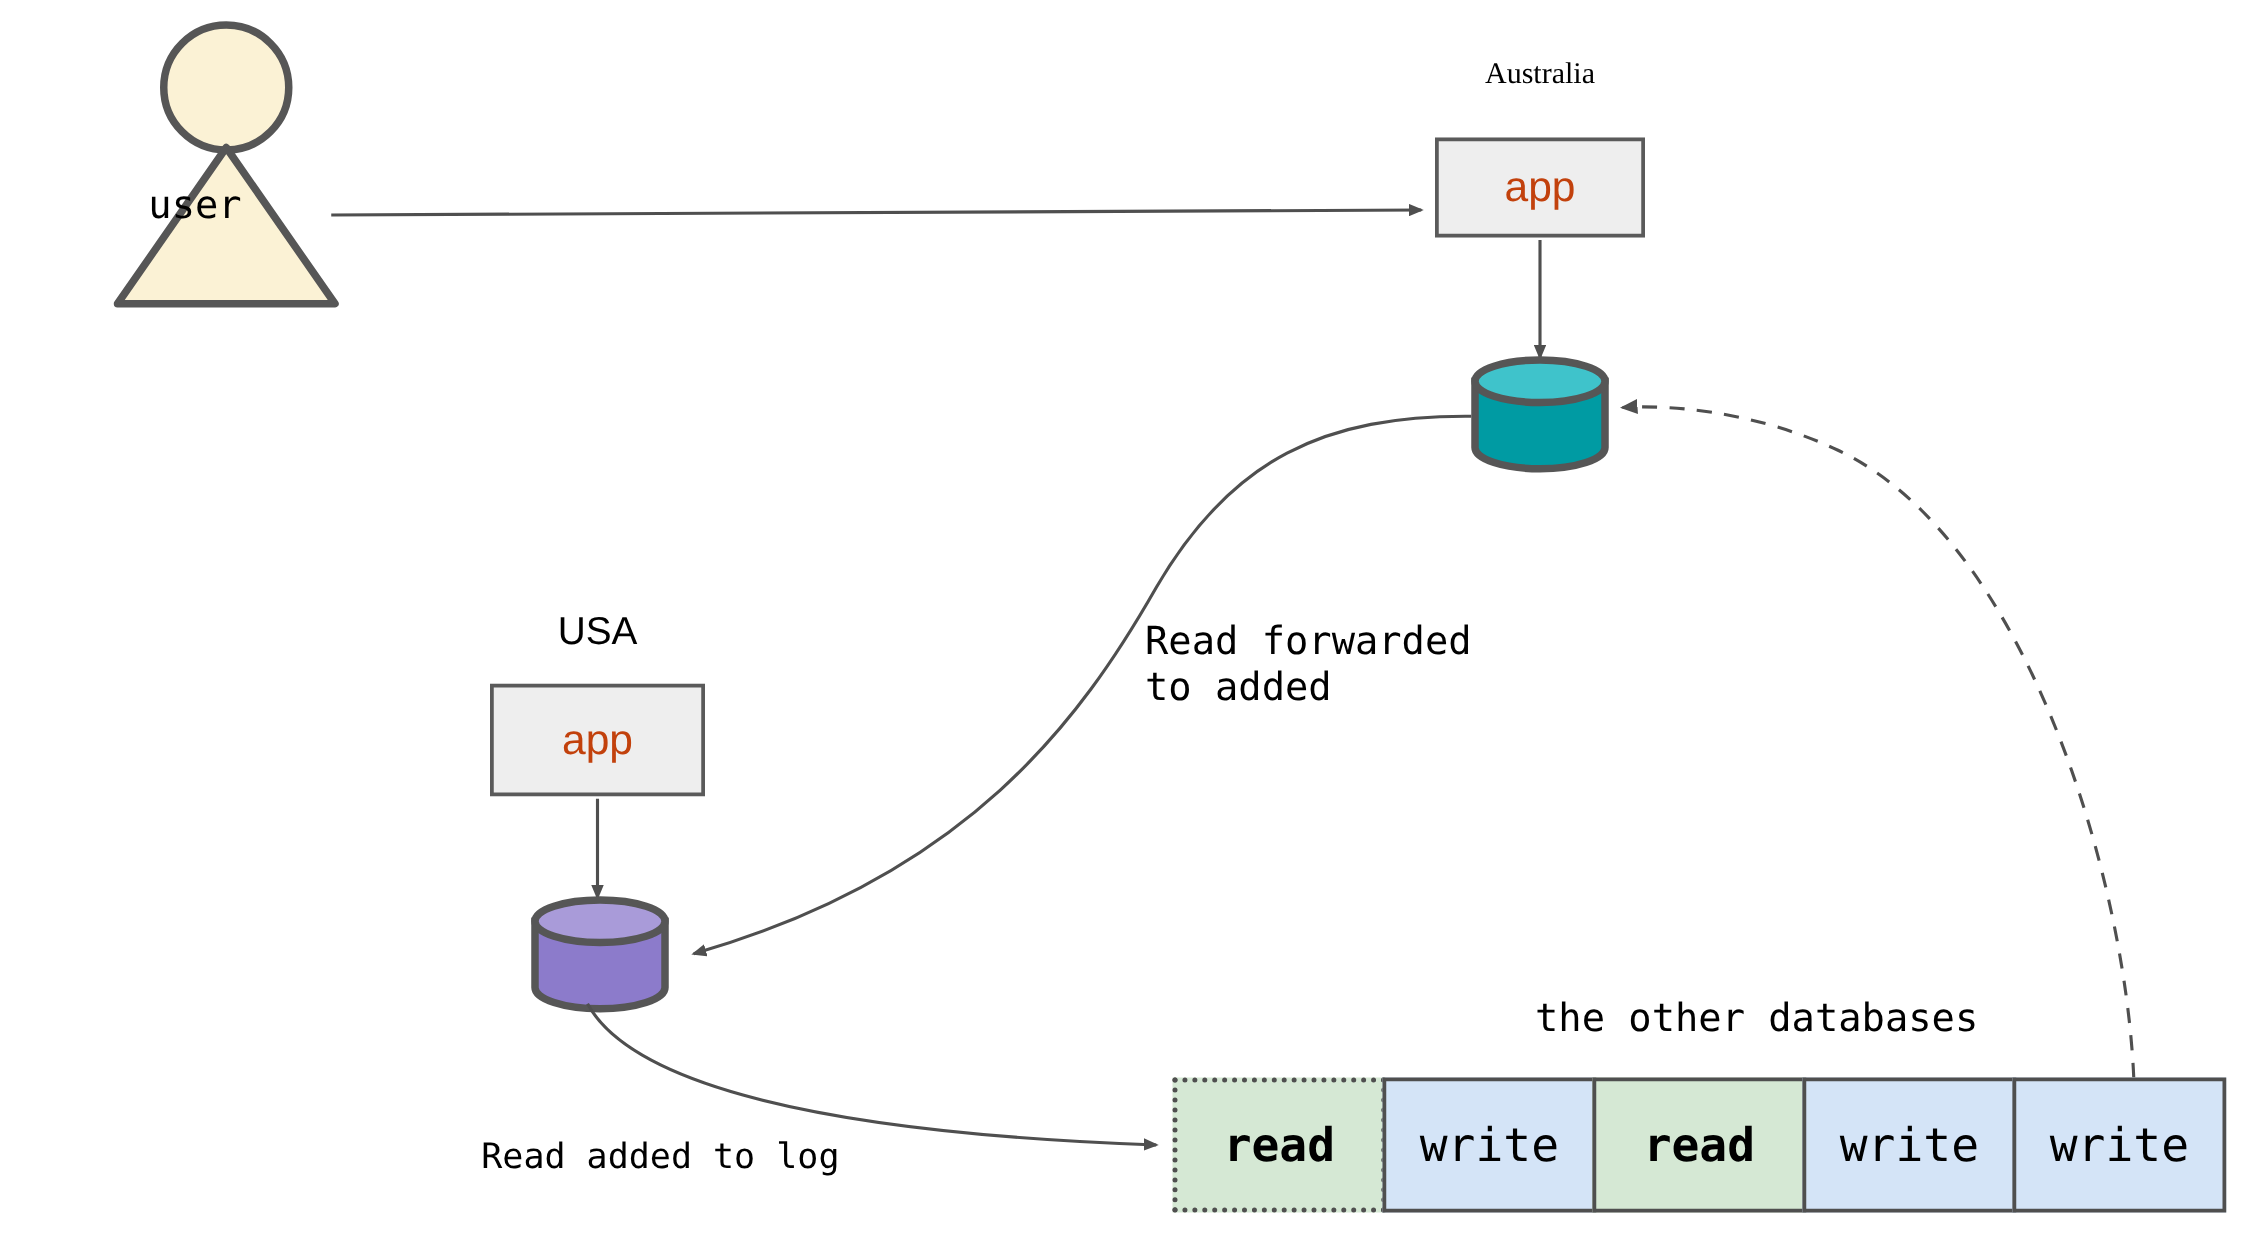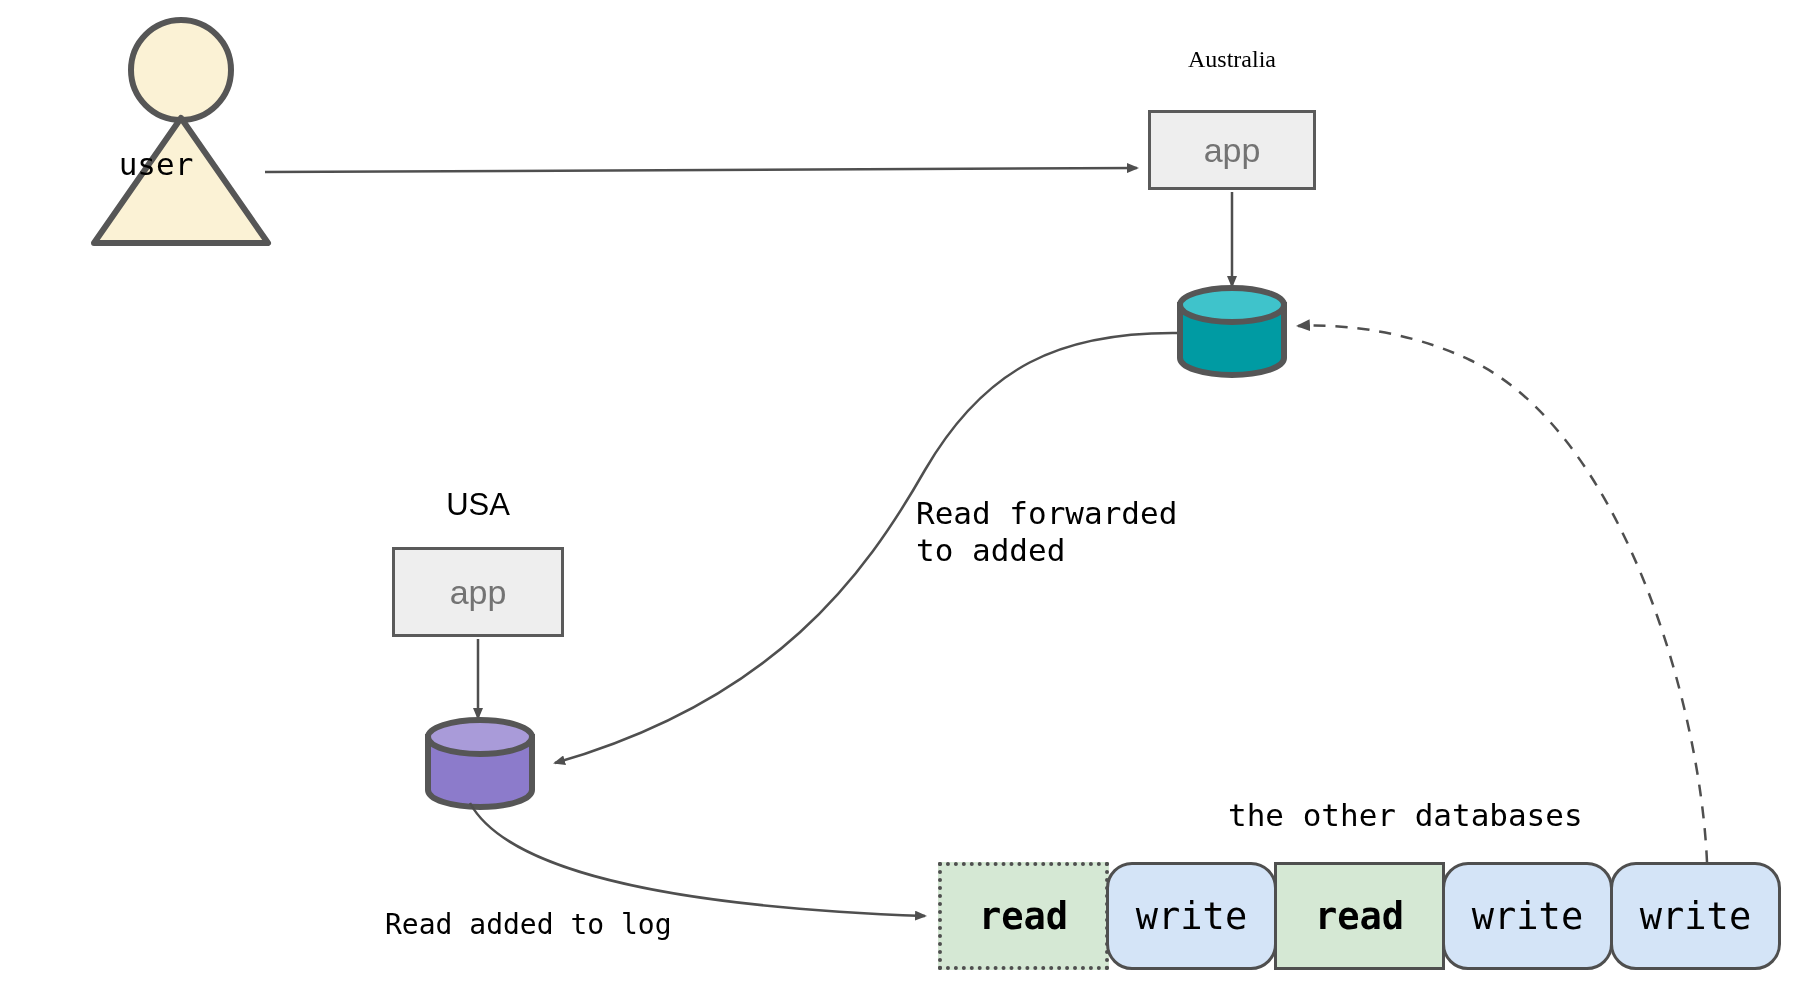--- a/index.html
+++ b/index.html
@@ -48,21 +48,21 @@
   .app-box {
     position: absolute;
     background: #EEEEEE;
     border: 3px solid #5A5A5A;
     box-sizing: border-box;
     display: flex;
     align-items: center;
     justify-content: center;
     font-family: "Liberation Sans", sans-serif;
     font-size: 34px;
-    color: #737373;
+    color: #c2410c;
   }
   #app-box-australia { left: 1148px; top: 110px; width: 168px; height: 80px; }
   #app-box-usa       { left: 392px;  top: 547px; width: 172px; height: 90px; }
 
   
   #region-title-australia {
     left: 1121px; top: 45px; width: 222px;
     text-align: center; font-size: 24px; font-family: Liberation Serif, serif;
   }
   #region-title-usa {
@@ -89,21 +89,21 @@
     height: 108px;
     box-sizing: border-box;
     display: flex;
     align-items: center;
     justify-content: center;
     font-family: "DejaVu Sans Mono", monospace;
     font-size: 37px;
     color: #000000;
   }
   .log-cell.read  { background: #D5E8D4; font-weight: bold; }
-  .log-cell.write { background: #D4E4F7; font-weight: normal; border-radius: 26px; }
+  .log-cell.write { background: #D4E4F7; font-weight: normal; }
   .log-cell.solid { border: 3px solid #4F4F4F; margin-left: -3px; }
   .log-cell.dotted {
     border: 4px dotted #4F4F4F;
   }
 </style>
 </head>
 <body>
 
 <div id="diagram-root">
 

